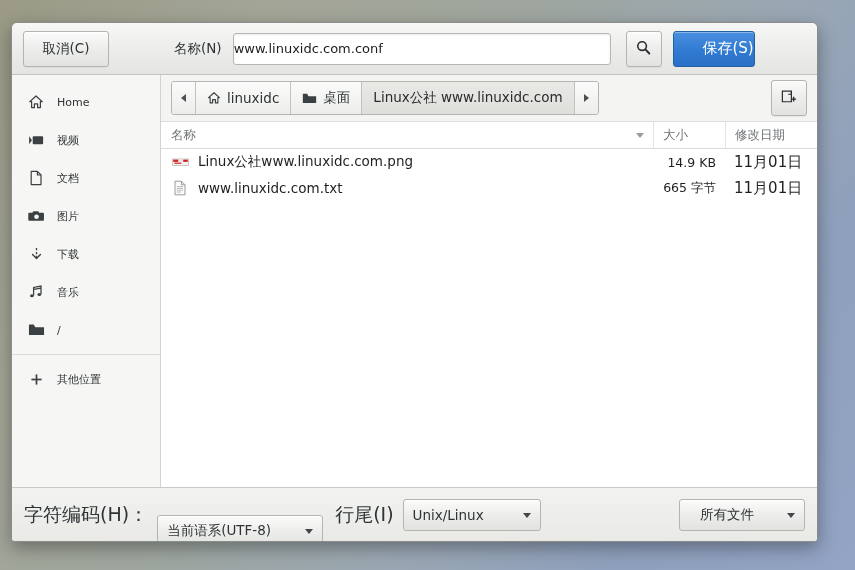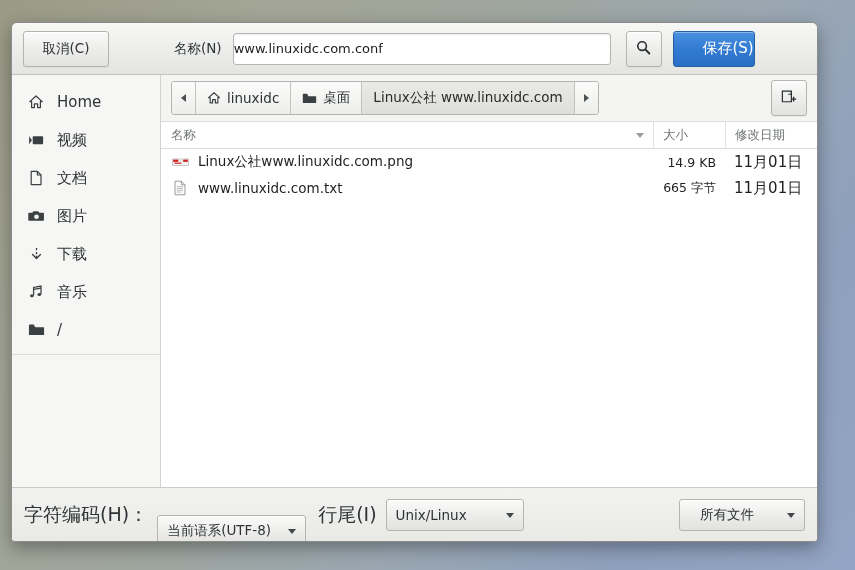--- a/index.html
+++ b/index.html
@@ -101,21 +101,21 @@
     background: #f6f6f4;
     border-right: 1px solid #d2d2cf;
     padding-top: 8px;
     box-sizing: border-box;
   }
   .side-item {
     height: 38px;
     display: flex;
     align-items: center;
     padding-left: 14px;
-    font-size: 15px;
+    font-size: 11px;
     color: #2e3436;
     cursor: default;
     white-space: nowrap;
   }
   .side-icon {
     width: 20px; height: 18px;
     margin-right: 11px;
     display: flex;
     align-items: center;
     justify-content: center;
@@ -240,21 +240,21 @@
     display: flex;
     align-items: center;
     padding: 0 9px;
     font-size: 13.5px;
     color: #2e3436;
     cursor: default;
     box-sizing: border-box;
     white-space: nowrap;
   }
   .combo .arrow { margin-left: auto; padding-left: 10px; font-size: 9px; color: #41474a; }
-  .combo-encoding { width: 149px; margin-left: 9px; margin-top: 32px; }
+  .combo-encoding { width: 166px; margin-left: 9px; margin-top: 32px; }
   .combo-eol { width: 138px; margin-left: 9px; }
   .combo-filter { width: 126px; margin-left: auto; padding-left: 20px; }
   .tri-down {
     width: 0; height: 0;
     border-left: 4.5px solid transparent;
     border-right: 4.5px solid transparent;
     border-top: 5px solid #41474a;
   }
   .tri-down.muted { border-top-color: #9a9e9f; }
   .tri-left {
@@ -370,20 +370,29 @@
           <svg width="17" height="14" viewBox="0 0 18 14">
             <path d="M1 2.6 h5.6 l1.3 1.6 h9.1 v8.2 h-16 z" fill="#3b4042"></path>
             <rect x="1" y="1.2" width="5.6" height="1.6" rx="0.5" fill="#3b4042"></rect>
           </svg>
         </span>
         <span>/</span>
       </div>
 
       <div class="side-sep"></div>
 
+      <div class="side-item">
+        <span class="side-icon">
+          <svg width="15" height="15" viewBox="0 0 15 15">
+            <line x1="7.5" y1="2.4" x2="7.5" y2="12.6" stroke="#3b4042" stroke-width="1.7"></line>
+            <line x1="2.4" y1="7.5" x2="12.6" y2="7.5" stroke="#3b4042" stroke-width="1.7"></line>
+          </svg>
+        </span>
+        <span>其他位置</span>
+      </div>
     </div>
 
     <div class="content">
 
       <div class="pathbar-row">
         <div class="breadcrumb">
 
           <div class="crumb nav">
             <span class="tri-left"></span>
           </div>

